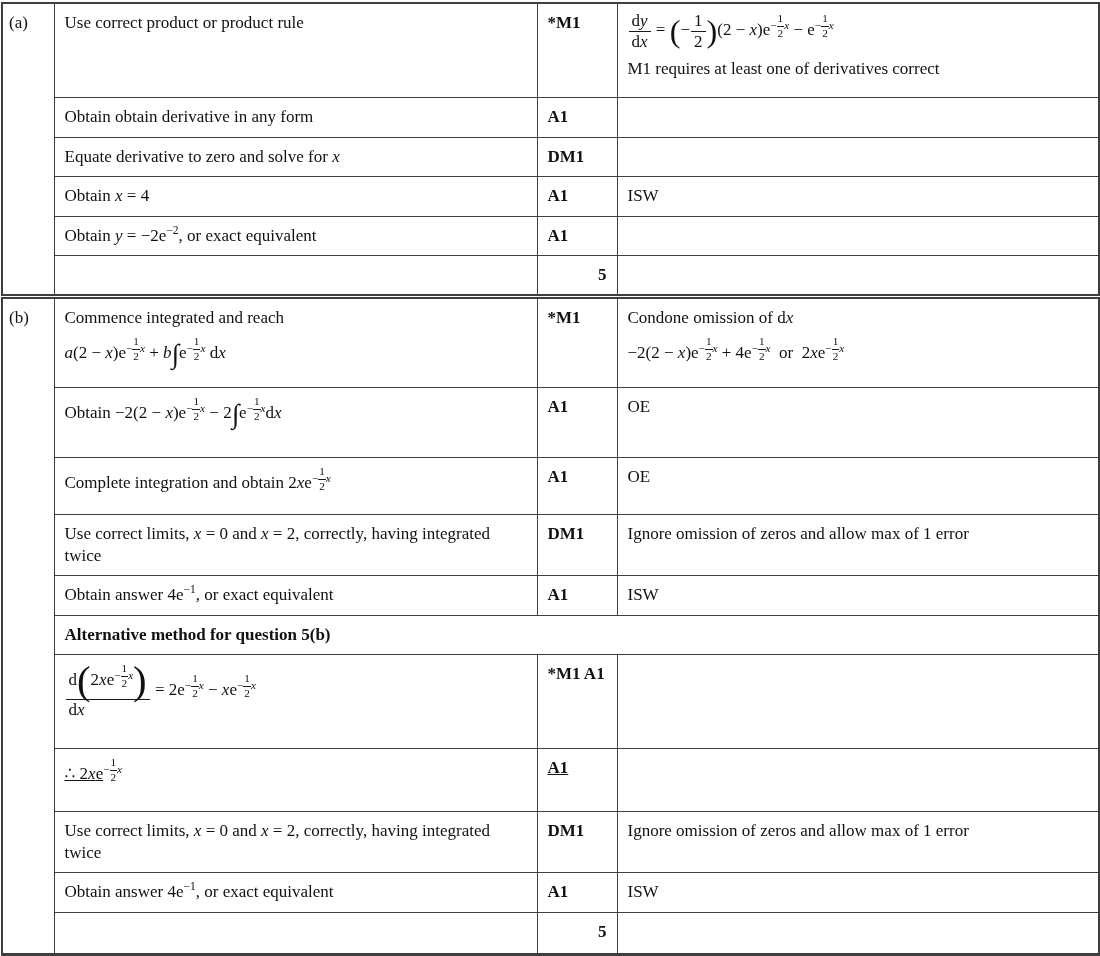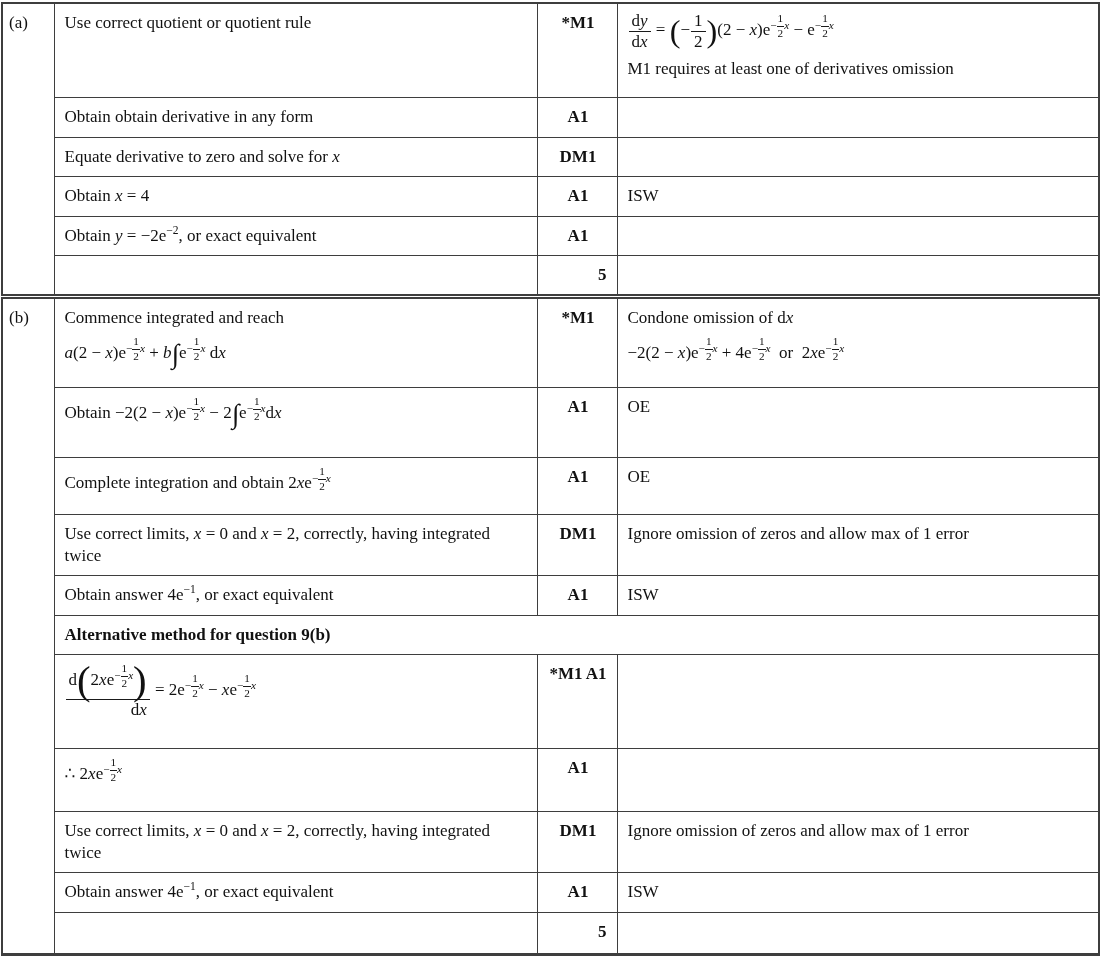--- a/index.html
+++ b/index.html
@@ -7,32 +7,32 @@
   .page{padding:2px 0 0 1px;}
   table.ms{border-collapse:collapse;table-layout:fixed;width:1097px;
     border:2px solid #3e3e3e;border-bottom:4px solid #3e3e3e;background:#fff;}
   col.c-label{width:52px;}
   col.c-desc{width:483px;}
   col.c-mark{width:80px;}
   col.c-comm{width:482px;}
   td{border:1.5px solid #3e3e3e;vertical-align:top;padding:8px 10px;
      font-size:17px;line-height:1.3;overflow:hidden;}
   td.part-label{padding:8px 4px 8px 6px;}
-  td.mark-cell{text-align:center;font-weight:bold;white-space:nowrap;padding-right:8px;}
+  td.mark-cell{text-align:left;font-weight:bold;white-space:nowrap;padding-right:8px;}
   td.total-cell{text-align:right;font-weight:bold;padding-right:10px;}
   td.alt-header{font-weight:bold;}
   tr.section-start td{border-top:5px double #3e3e3e;}
   .cell-line + .cell-line{margin-top:7px;}
   sup{font-size:0.68em;vertical-align:super;line-height:0;}
   i{font-style:italic;}
   
   .math{display:inline;white-space:nowrap;}
   .mt{font-style:normal;}
   .mi{font-style:italic;}
-  .mfrac{display:inline-block;text-align:right;vertical-align:middle;line-height:1.05;margin:0 1px;}
+  .mfrac{display:inline-block;text-align:left;vertical-align:middle;line-height:1.05;margin:0 1px;}
   .mfrac .mnum{display:block;border-bottom:1px solid #1a1a1a;padding:0 3px 1px 3px;}
   .mfrac .mden{display:block;padding:1px 3px 0 3px;}
   .msup{display:inline-block;vertical-align:0.55em;font-size:0.66em;line-height:1;}
   .msup .mfrac{margin:0;}
   .msup .mfrac .mnum{padding:0 1px 1px 1px;}
   .msup .mfrac .mden{padding:1px 1px 0 1px;}
   .mpar{font-size:1.9em;vertical-align:middle;line-height:0.9;font-weight:300;}
   .mPar{font-size:2.4em;vertical-align:middle;line-height:0.85;font-weight:300;}
   .mint{font-size:1.6em;vertical-align:middle;line-height:0.9;}
 </style>
@@ -44,26 +44,26 @@
     <colgroup>
       <col class="c-label">
         <col class="c-desc">
         <col class="c-mark">
         <col class="c-comm">
     </colgroup>
     <tbody>
         <tr style="height: 94px;">
           <td class="part-label" rowspan="6">(a)</td>
           <td class="desc-cell">
-            <div class="cell-line"><span class="rich">Use correct quotient or quotient rule</span></div>
+            <div class="cell-line"><span class="rich">Use correct product or product rule</span></div>
           </td>
           <td class="mark-cell">*M1</td>
           <td class="comment-cell">
             <div class="cell-line"><span class="math"><span class="mfrac"><span class="mnum"><span class="mt">d</span><span class="mi">y</span></span><span class="mden"><span class="mt">d</span><span class="mi">x</span></span></span><span class="mt"> = </span><span class="mpar">(</span><span class="mt">−</span><span class="mfrac"><span class="mnum"><span class="mt">1</span></span><span class="mden"><span class="mt">2</span></span></span><span class="mpar">)</span><span class="mt">(2 − </span><span class="mi">x</span><span class="mt">)e</span><span class="msup"><span class="mt">−</span><span class="mfrac"><span class="mnum"><span class="mt">1</span></span><span class="mden"><span class="mt">2</span></span></span><span class="mi">x</span></span><span class="mt"> − e</span><span class="msup"><span class="mt">−</span><span class="mfrac"><span class="mnum"><span class="mt">1</span></span><span class="mden"><span class="mt">2</span></span></span><span class="mi">x</span></span></span></div>
-            <div class="cell-line"><span class="rich">M1 requires at least one of derivatives omission</span></div>
+            <div class="cell-line"><span class="rich">M1 requires at least one of derivatives correct</span></div>
           </td>
         </tr>
         <tr style="height: 40px;">
           <td class="desc-cell">
             <div class="cell-line"><span class="rich">Obtain obtain derivative in any form</span></div>
           </td>
           <td class="mark-cell">A1</td>
           <td class="comment-cell"></td>
         </tr>
         <tr style="height: 39px;">
@@ -136,30 +136,30 @@
         <tr style="height: 40px;">
           <td class="desc-cell">
             <div class="cell-line"><span class="rich">Obtain answer 4e<sup>−1</sup>, or exact equivalent</span></div>
           </td>
           <td class="mark-cell">A1</td>
           <td class="comment-cell">
             <div class="cell-line"><span class="rich">ISW</span></div>
           </td>
         </tr>
         <tr style="height: 38px;">
-          <td class="alt-header" colspan="3">Alternative method for question 9(b)</td>
+          <td class="alt-header" colspan="3">Alternative method for question 5(b)</td>
         </tr>
         <tr style="height: 94px;">
           <td class="desc-cell">
             <div class="cell-line"><span class="math"><span class="mfrac"><span class="mnum"><span class="mt">d</span><span class="mPar">(</span><span class="mt">2</span><span class="mi">x</span><span class="mt">e</span><span class="msup"><span class="mt">−</span><span class="mfrac"><span class="mnum"><span class="mt">1</span></span><span class="mden"><span class="mt">2</span></span></span><span class="mi">x</span></span><span class="mPar">)</span></span><span class="mden"><span class="mt">d</span><span class="mi">x</span></span></span><span class="mt"> = 2e</span><span class="msup"><span class="mt">−</span><span class="mfrac"><span class="mnum"><span class="mt">1</span></span><span class="mden"><span class="mt">2</span></span></span><span class="mi">x</span></span><span class="mt"> − </span><span class="mi">x</span><span class="mt">e</span><span class="msup"><span class="mt">−</span><span class="mfrac"><span class="mnum"><span class="mt">1</span></span><span class="mden"><span class="mt">2</span></span></span><span class="mi">x</span></span></span></div>
           </td>
           <td class="mark-cell">*M1 A1</td>
           <td class="comment-cell"></td>
         </tr>
-        <tr style="height: 63px;">
+        <tr style="height: 63px; text-decoration: underline;">
           <td class="desc-cell">
             <div class="cell-line"><span class="math"><span class="mt">∴ 2</span><span class="mi">x</span><span class="mt">e</span><span class="msup"><span class="mt">−</span><span class="mfrac"><span class="mnum"><span class="mt">1</span></span><span class="mden"><span class="mt">2</span></span></span><span class="mi">x</span></span></span></div>
           </td>
           <td class="mark-cell">A1</td>
           <td class="comment-cell"></td>
         </tr>
         <tr style="height: 58px;">
           <td class="desc-cell">
             <div class="cell-line"><span class="rich">Use correct limits, <i>x</i> = 0 and <i>x</i> = 2, correctly, having integrated twice</span></div>
           </td>

